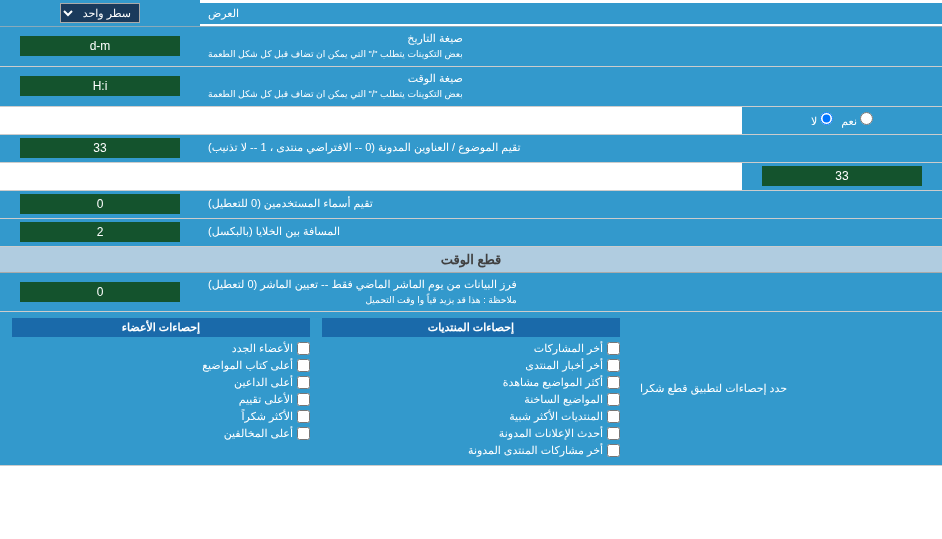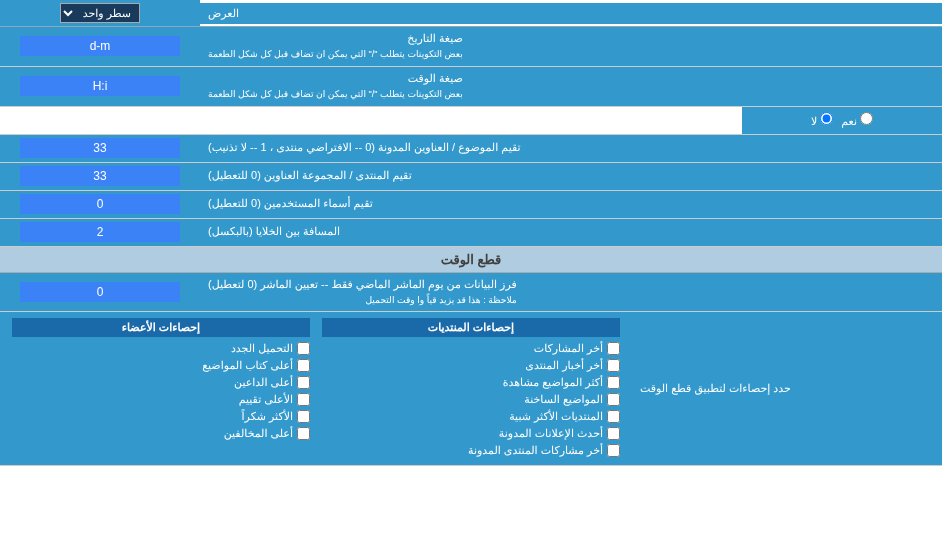--- a/index.html
+++ b/index.html
@@ -34,21 +34,21 @@
     .input-cell {
       background: #3399cc;
       display: flex;
       align-items: center;
       justify-content: center;
       padding: 3px 6px;
       width: 200px;
       flex-shrink: 0;
     }
     .input-cell input[type="text"] {
-      background: #3b82f6;
+      background: #14532d;
       color: #fff;
       border: none;
       padding: 3px 6px;
       width: 160px;
       font-size: 12px;
       text-align: center;
       direction: ltr;
     }
     .radio-cell {
       background: #3399cc;
@@ -187,23 +187,20 @@
   <div class="row">
     <div class="label-cell">
       <span>تقيم الموضوع / العناوين المدونة (0 -- الافتراضي منتدى ، 1 -- لا تذنيب)</span>
     </div>
     <div class="input-cell">
       <input type="text" value="33" style="">
     </div>
   </div>
 
   <div class="row">
-    <div class="label-cell">
-      <span>تقيم المنتدى / المجموعة العناوين (0 للتعطيل)</span>
-    </div>
     <div class="input-cell">
       <input type="text" value="33" style="">
     </div>
   </div>
 
   <div class="row">
     <div class="label-cell">
       <span>تقيم أسماء المستخدمين (0 للتعطيل)</span>
     </div>
     <div class="input-cell">
@@ -228,21 +225,21 @@
     <div class="label-cell">
       <span>فرز البيانات من يوم الماشر الماضي فقط -- تعيين الماشر (0 لتعطيل)<br><small>ملاحظة : هذا قد يزيد قياً وا وقت التحميل</small></span>
     </div>
     <div class="input-cell">
       <input type="text" value="0" style="">
     </div>
   </div>
 
   <div class="row" style="align-items:stretch;">
     <div class="label-cell" style="width:310px;flex:0 0 310px;">
-      <span>حدد إحصاءات لتطبيق قطع الوقت</span>
+      <span>حدد إحصاءات لتطبيق قطع شكرا</span>
     </div>
     <div style="flex:1; background:#3399cc; padding:4px 6px;">
       <div class="stats-columns">
 
         <div class="stats-col">
           <div class="stats-col-header">إحصاءات المنتديات</div>
           <div class="stats-item">
             <input type="checkbox" style="">
             <span>أخر المشاركات</span>
           </div>
@@ -269,21 +266,21 @@
           <div class="stats-item">
             <input type="checkbox" style="">
             <span>أخر مشاركات المنتدى المدونة</span>
           </div>
         </div>
 
         <div class="stats-col">
           <div class="stats-col-header">إحصاءات الأعضاء</div>
           <div class="stats-item">
             <input type="checkbox" style="">
-            <span>التحميل الجدد</span>
+            <span>الأعضاء الجدد</span>
           </div>
           <div class="stats-item">
             <input type="checkbox" style="">
             <span>أعلى كتاب المواضيع</span>
           </div>
           <div class="stats-item">
             <input type="checkbox" style="">
             <span>أعلى الداعين</span>
           </div>
           <div class="stats-item">

